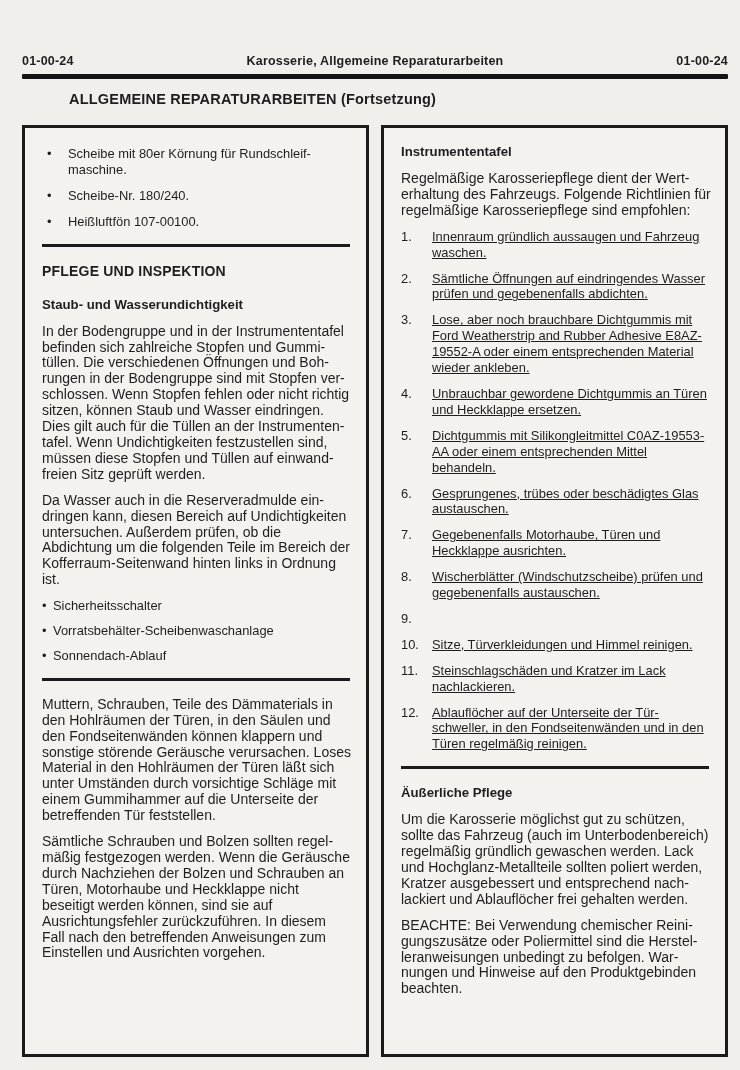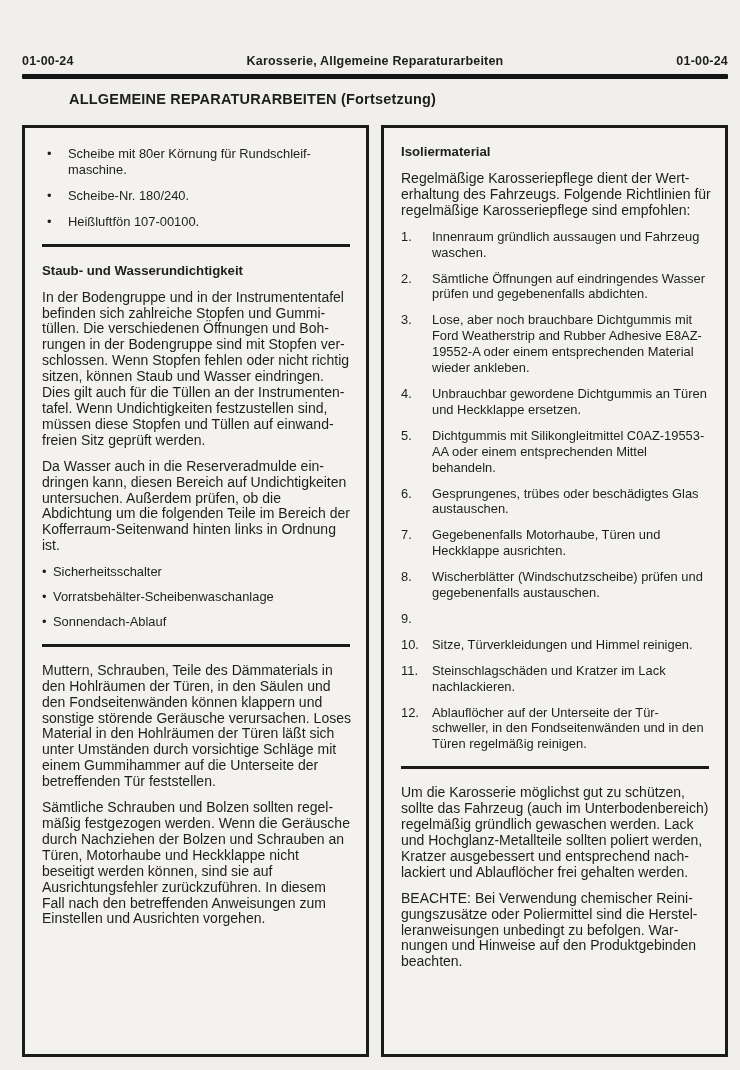--- a/index.html
+++ b/index.html
@@ -78,21 +78,21 @@
   .tight-list .blt{flex:0 0 11px;}
 
   
   .num-list{list-style:none;margin:2px 0 6px 0;padding:0;}
   .num-list li{
     display:flex;
     margin:0 0 10px 0;
     font-size:12.9px;line-height:15.9px;
   }
   .num-list .num{width:31px;flex:0 0 31px;box-sizing:border-box;}
-  .num-list .txt{flex:1;}
+  .num-list .txt{flex:1;text-decoration:underline;}
 </style>
 </head>
 <body>
 
 <div class="page">
 
   <div class="header-row">
     <span class="header-left">01-00-24</span>
     <span class="header-center">Karosserie, Allgemeine Reparaturarbeiten</span>
     <span class="header-right">01-00-24</span>
@@ -115,20 +115,21 @@
           <span>Scheibe-Nr. 180/240.</span>
         </li>
         <li>
           <span class="blt">•</span>
           <span>Heißluftfön 107-00100.</span>
         </li>
       </ul>
 
       <hr class="divider">
 
+      <div class="sec-heading">PFLEGE UND INSPEKTION</div>
       <div class="sub-heading">Staub- und Wasserundichtigkeit</div>
 
       <p>In der Bodengruppe und in der Instrumententafel befinden sich zahlreiche Stopfen und Gummi­tüllen. Die verschiedenen Öffnungen und Boh­rungen in der Bodengruppe sind mit Stopfen ver­schlossen. Wenn Stopfen fehlen oder nicht richtig sitzen, können Staub und Wasser eindringen. Dies gilt auch für die Tüllen an der Instrumenten­tafel. Wenn Undichtigkeiten festzustellen sind, müssen diese Stopfen und Tüllen auf einwand­freien Sitz geprüft werden.</p>
       <p>Da Wasser auch in die Reserveradmulde ein­dringen kann, diesen Bereich auf Undichtigkeiten untersuchen. Außerdem prüfen, ob die Abdichtung um die folgenden Teile im Bereich der Kofferraum-Seitenwand hinten links in Ordnung ist.</p>
 
       <ul class="tight-list">
         <li>
           <span class="blt">•</span>
           <span>Sicherheitsschalter</span>
         </li>
@@ -144,21 +145,21 @@
 
       <hr class="divider">
 
       <p>Muttern, Schrauben, Teile des Dämmaterials in den Hohlräumen der Türen, in den Säulen und den Fondseitenwänden können klappern und son­stige störende Geräusche verursachen. Loses Material in den Hohlräumen der Türen läßt sich unter Umständen durch vorsichtige Schläge mit einem Gummihammer auf die Unterseite der betreffenden Tür feststellen.</p>
       <p>Sämtliche Schrauben und Bolzen sollten regel­mäßig festgezogen werden. Wenn die Geräusche durch Nachziehen der Bolzen und Schrauben an Türen, Motorhaube und Heckklappe nicht beseitigt werden können, sind sie auf Ausrichtungsfehler zurückzuführen. In diesem Fall nach den betref­fenden Anweisungen zum Einstellen und Aus­richten vorgehen.</p>
 
     </div>
 
     <div class="box">
 
-      <div class="sub-heading">Isoliermaterial</div>
+      <div class="sub-heading">Instrumententafel</div>
       <p>Regelmäßige Karosseriepflege dient der Wert­erhaltung des Fahrzeugs. Folgende Richtlinien für regelmäßige Karosseriepflege sind empfohlen:</p>
 
       <ol class="num-list">
         <li>
           <span class="num">1.</span>
           <span class="txt">Innenraum gründlich aussaugen und Fahr­zeug waschen.</span>
         </li>
         <li>
           <span class="num">2.</span>
           <span class="txt">Sämtliche Öffnungen auf eindringendes Wasser prüfen und gegebenenfalls abdichten.</span>
@@ -199,20 +200,21 @@
           <span class="txt">Steinschlagschäden und Kratzer im Lack nachlackieren.</span>
         </li>
         <li>
           <span class="num">12.</span>
           <span class="txt">Ablauflöcher auf der Unterseite der Tür­schweller, in den Fondseitenwänden und in den Türen regelmäßig reinigen.</span>
         </li>
       </ol>
 
       <hr class="divider">
 
+      <div class="sub-heading">Äußerliche Pflege</div>
       <p>Um die Karosserie möglichst gut zu schützen, sollte das Fahrzeug (auch im Unterbodenbereich) regelmäßig gründlich gewaschen werden. Lack und Hochglanz-Metallteile sollten poliert werden, Kratzer ausgebessert und entsprechend nach­lackiert und Ablauflöcher frei gehalten werden.</p>
       <p>BEACHTE: Bei Verwendung chemischer Reini­gungszusätze oder Poliermittel sind die Herstel­leranweisungen unbedingt zu befolgen. War­nungen und Hinweise auf den Produktgebinden beachten.</p>
 
     </div>
 
   </div>
 
 </div>
 
 </body></html>

